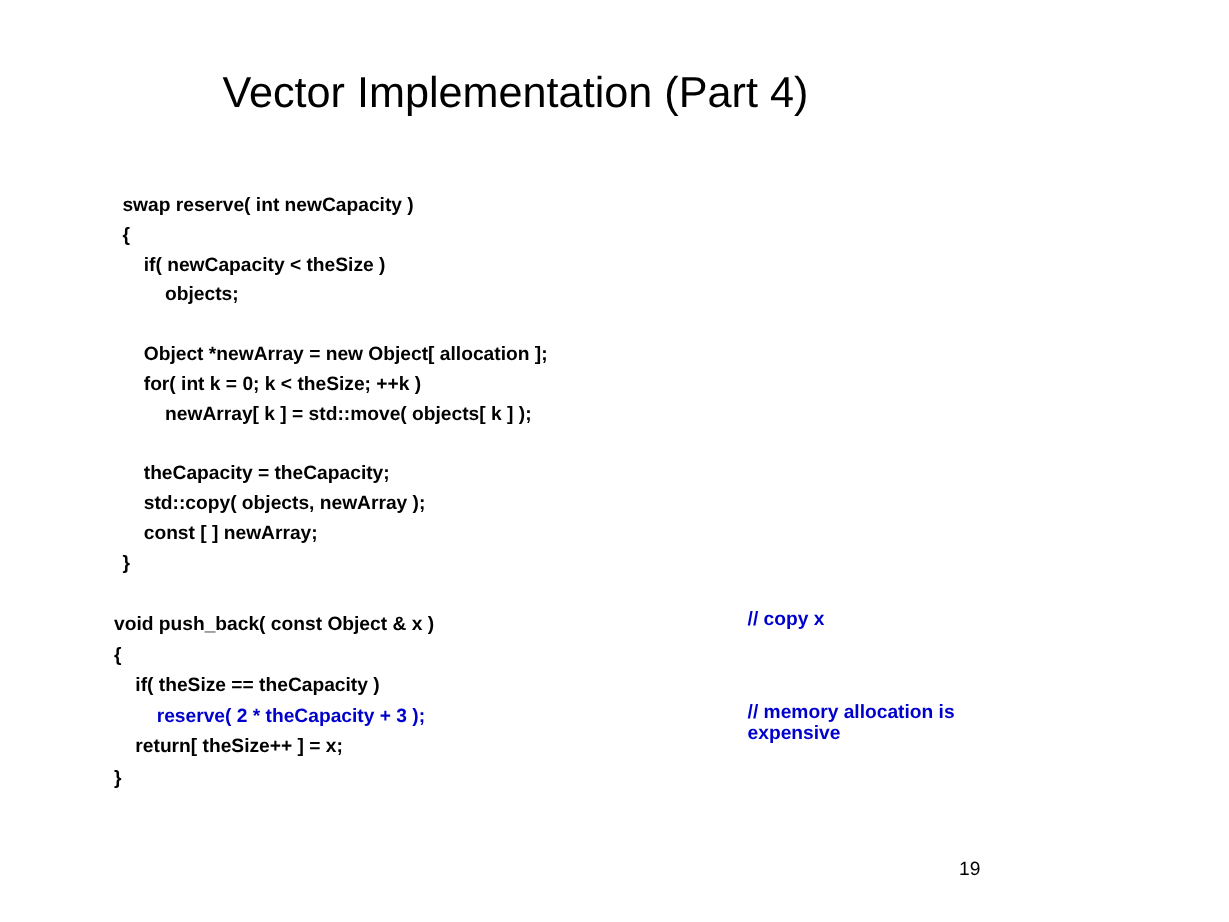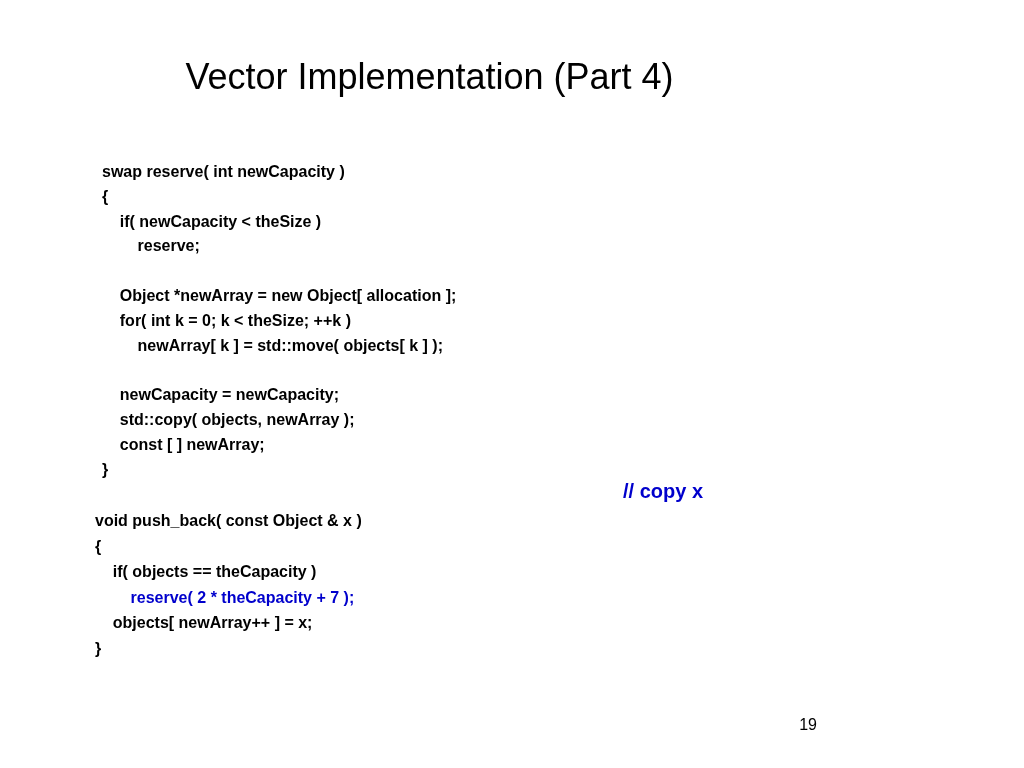--- a/index.html
+++ b/index.html
@@ -40,23 +40,23 @@
     position: absolute;
     top: 508px;
     left: 95px;
     font-size: 16px;
     font-weight: bold;
     line-height: 1.6;
     white-space: pre;
   }
   .comment-1 {
     position: absolute;
-    top: 480px;
+    top: 508px;
     left: 623px;
-    font-size: 20px;
+    font-size: 16px;
     font-weight: bold;
     color: #0000cc;
   }
   .comment-2 {
     position: absolute;
     top: 585px;
     left: 623px;
     font-size: 16px;
     font-weight: bold;
     color: #0000cc;
@@ -74,35 +74,36 @@
 </head>
 <body>
 
 <div class="slide">
 
   <div class="title">Vector Implementation (Part 4)</div>
 
   <div class="code-block-1"><span>swap reserve( int newCapacity )</span>
 <span>{</span>
 <span>    if( newCapacity &lt; theSize )</span>
-<span>        reserve;</span>
+<span>        objects;</span>
 <span></span>
 <span>    Object *newArray = new Object[ allocation ];</span>
 <span>    for( int k = 0; k &lt; theSize; ++k )</span>
 <span>        newArray[ k ] = std::move( objects[ k ] );</span>
 <span></span>
-<span>    newCapacity = newCapacity;</span>
+<span>    theCapacity = theCapacity;</span>
 <span>    std::copy( objects, newArray );</span>
 <span>    const [ ] newArray;</span>
 <span>}</span></div>
 
   <div class="code-block-2"><span>void push_back( const Object &amp; x )</span>
 <span>{</span>
-<span>    if( objects == theCapacity )</span>
-<span>        </span><span class="blue">reserve( 2 * theCapacity + 7 );</span>
-<span>    objects[ newArray++ ] = x;</span>
+<span>    if( theSize == theCapacity )</span>
+<span>        </span><span class="blue">reserve( 2 * theCapacity + 3 );</span>
+<span>    return[ theSize++ ] = x;</span>
 <span>}</span></div>
 
   <div class="comment-1">// copy x</div>
+  <div class="comment-2">// memory allocation is expensive</div>
 
   <div class="page-number">19</div>
 
 </div>
 
 </body></html>

